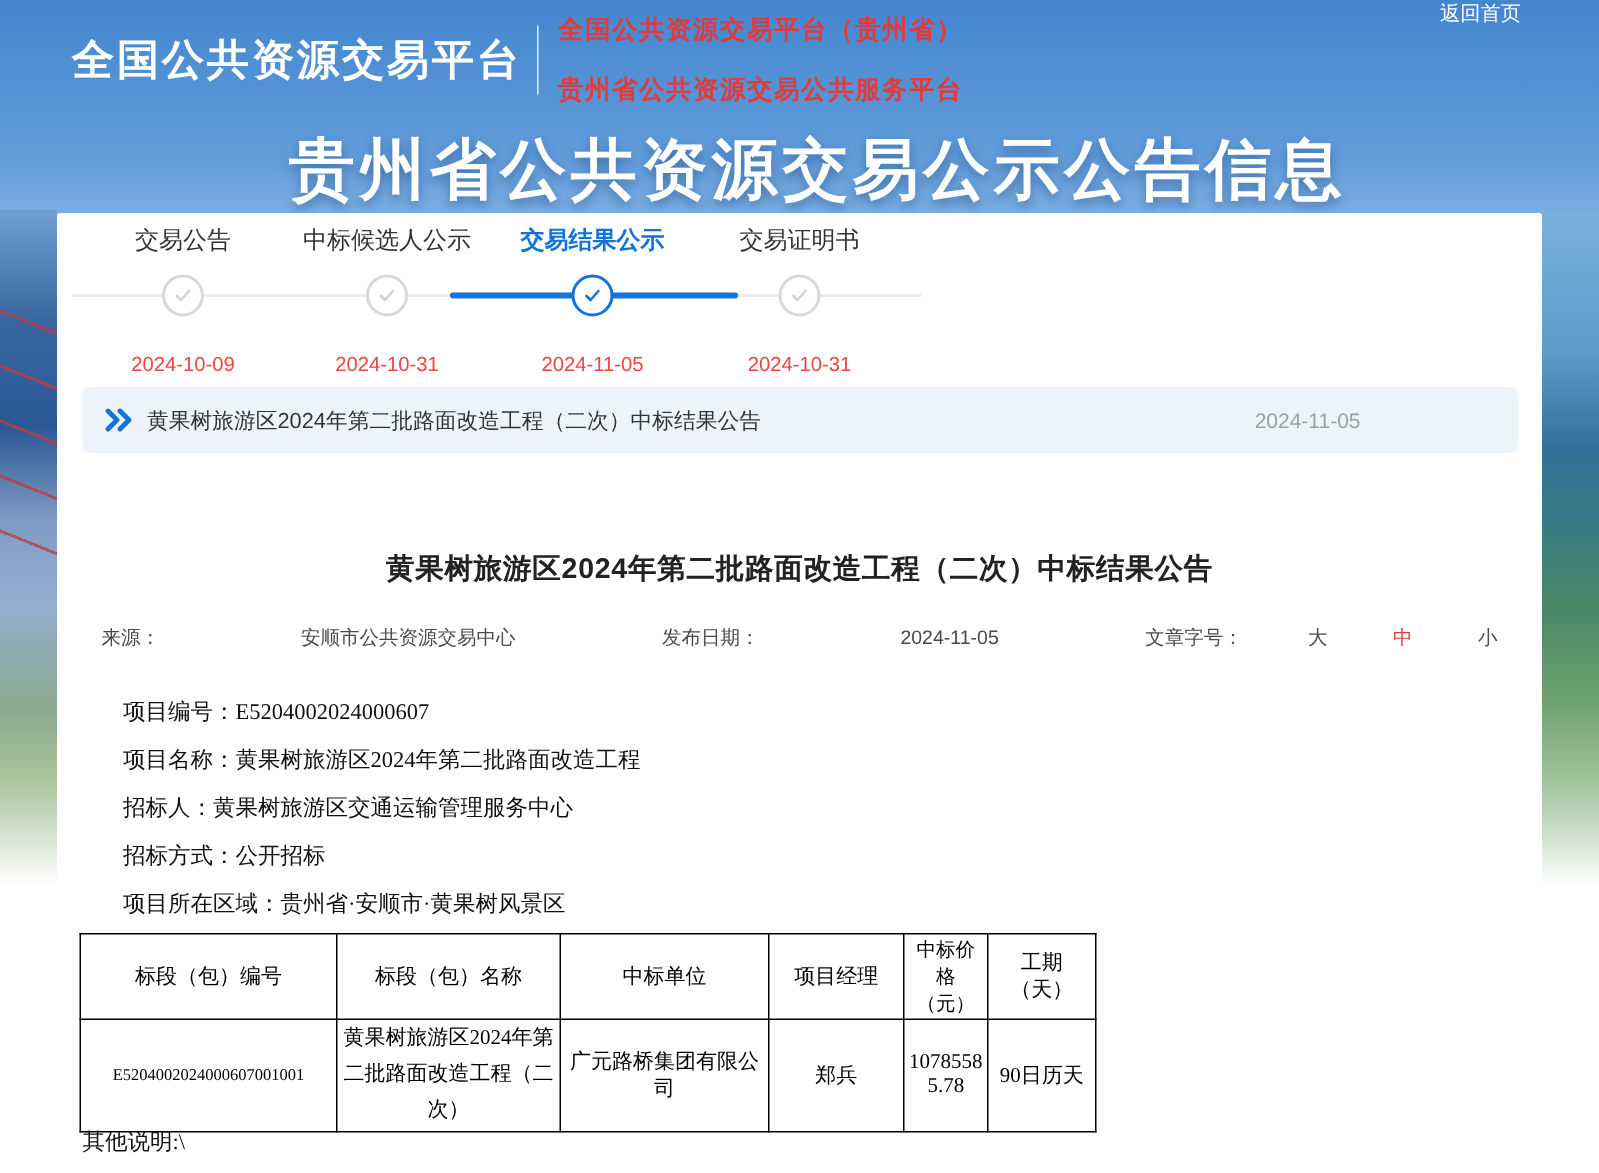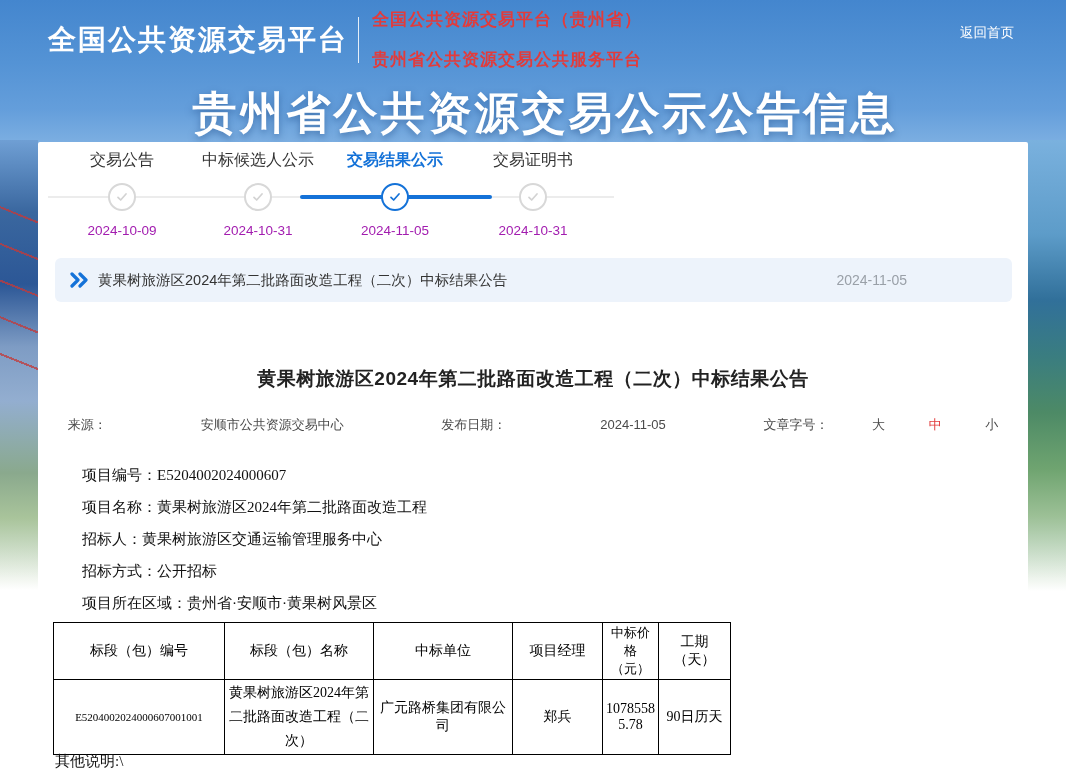--- a/index.html
+++ b/index.html
@@ -33,21 +33,21 @@
   .top-bar {
     position:absolute; top:0; left:0; right:0; height:80px;
     display:flex; align-items:center; padding:0 52px 0 48px; color:#fff;
   }
   .logo-title { font-size:28px; font-weight:bold; letter-spacing:2px; line-height:1.15; }
   .logo-sub { font-size:12.5px; letter-spacing:.4px; color:rgba(255,255,255,.95); margin-top:3px; }
   .v-divider { width:1px; height:46px; background:rgba(255,255,255,.85); margin:0 13px 0 10px; }
   .platform-block { display:flex; flex-direction:column; justify-content:center; gap:20px; }
   .platform-line { font-size:17px; font-weight:bold; letter-spacing:1px; color:#e23b3b; line-height:1.2; }
   .spacer { flex:1; }
-  .home-link { font-size:13.5px; color:#fff; cursor:pointer; align-self:flex-start; margin-top:24px; }
+  .home-link { font-size:13.5px; color:#fff; cursor:pointer; align-self:flex-start; }
   
   .banner-title {
     position:absolute; top:84px; left:0; width:100%; text-align:center;
     font-size:44px; font-weight:bold; color:#fff; letter-spacing:3px;
     text-shadow:0 3px 7px rgba(25,70,130,.5);
     margin-left:12px;
   }
   
   .card {
     position:absolute; left:38px; top:142px; width:990px; height:568px;
@@ -58,21 +58,21 @@
   .track-line-active { position:absolute; left:262px; top:53px; width:192px; height:4px; background:#1472d8; border-radius:2px; }
   .step { position:absolute; width:150px; text-align:center; top:8px; cursor:pointer; }
   .step-label { font-size:16px; color:#333; }
   .step.active .step-label { color:#1472d8; font-weight:bold; }
   .step-circle {
     width:28px; height:28px; margin:12px auto 0; border-radius:50%;
     background:#fff; border:2px solid #d8d8d8; color:#d3d3d3;
     display:flex; align-items:center; justify-content:center; position:relative; z-index:2;
   }
   .step.active .step-circle { border-color:#1472d8; color:#1472d8; }
-  .step-date { font-size:13.5px; color:#a21caf; margin-top:12px; }
+  .step-date { font-size:13.5px; color:#ef4444; margin-top:24px; }
   
   .notice-row {
     position:absolute; left:17px; top:116px; width:957px; height:44px;
     background:#edf3fb; border-radius:6px; display:flex; align-items:center;
     padding:0 105px 0 14px; cursor:pointer;
   }
   .chevrons { color:#1472d8; display:flex; align-items:center; margin-right:9px; }
   .notice-title { font-size:14.5px; color:#333; }
   .notice-date { margin-left:auto; font-size:14px; color:#9aa0a8; }
   

